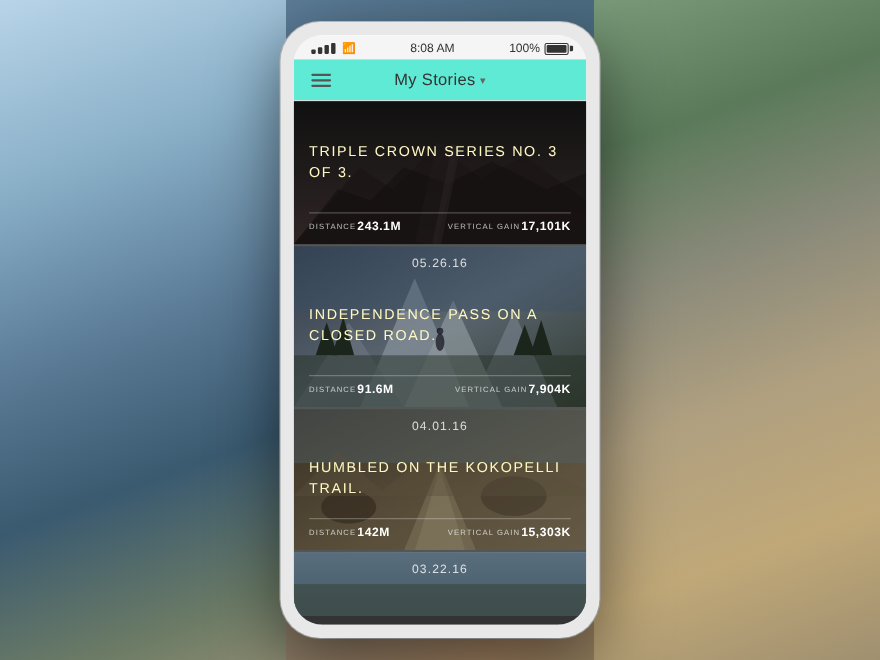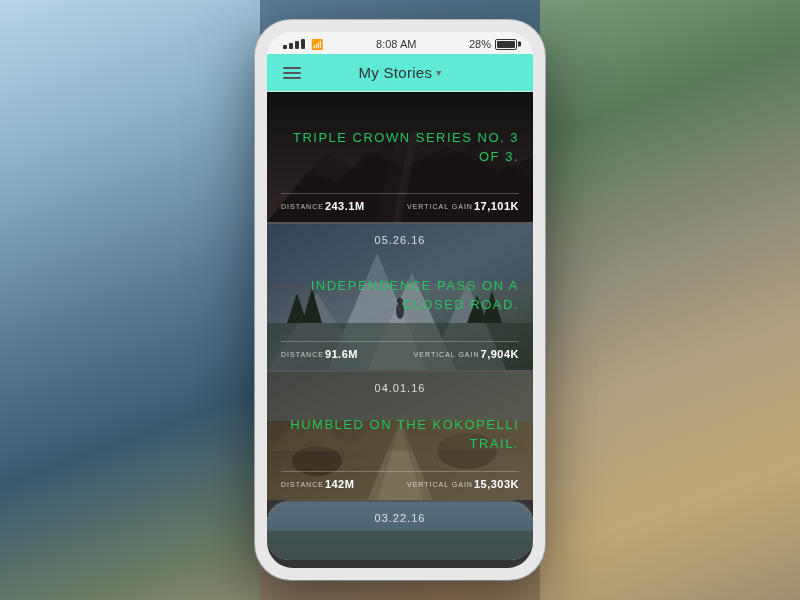--- a/index.html
+++ b/index.html
@@ -203,21 +203,20 @@
     }
 
     .story-card-3 {
       height: 130px;
       border-top: 2px solid #555;
     }
 
     .story-card-4 {
       height: 60px;
       border-top: 2px solid #555;
-      border-radius: 22px;
     }
 
     .story-bg {
       position: absolute;
       inset: 0;
       z-index: 0;
     }
 
     
     .card1-bg {
@@ -259,22 +258,22 @@
       font-size: 11px;
       color: rgba(255,255,255,0.8);
       letter-spacing: 1px;
       text-align: center;
       margin-bottom: 4px;
     }
 
     .story-title {
       font-size: 13px;
       font-weight: 300;
-      color: #22c55e;
-      text-align: right;
+      color: #fef9c3;
+      text-align: left;
       letter-spacing: 1.5px;
       text-transform: uppercase;
       margin-bottom: auto;
       flex: 1;
       display: flex;
       align-items: center;
       justify-content: center;
       line-height: 1.4;
     }
 
@@ -322,21 +321,21 @@
           <div class="signal-dots">
             <div class="dot" style="height:4px"></div>
             <div class="dot" style="height:6px"></div>
             <div class="dot" style="height:8px"></div>
             <div class="dot" style="height:10px"></div>
           </div>
           <span class="wifi-icon">📶</span>
         </div>
         <span>8:08 AM</span>
         <div class="status-right">
-          <span>28%</span>
+          <span>100%</span>
           <div class="battery">
             <div class="battery-fill"></div>
           </div>
         </div>
       </div>
 
       <div class="nav-bar">
         <div class="menu-icon">
           <div class="menu-line"></div>
           <div class="menu-line"></div>

